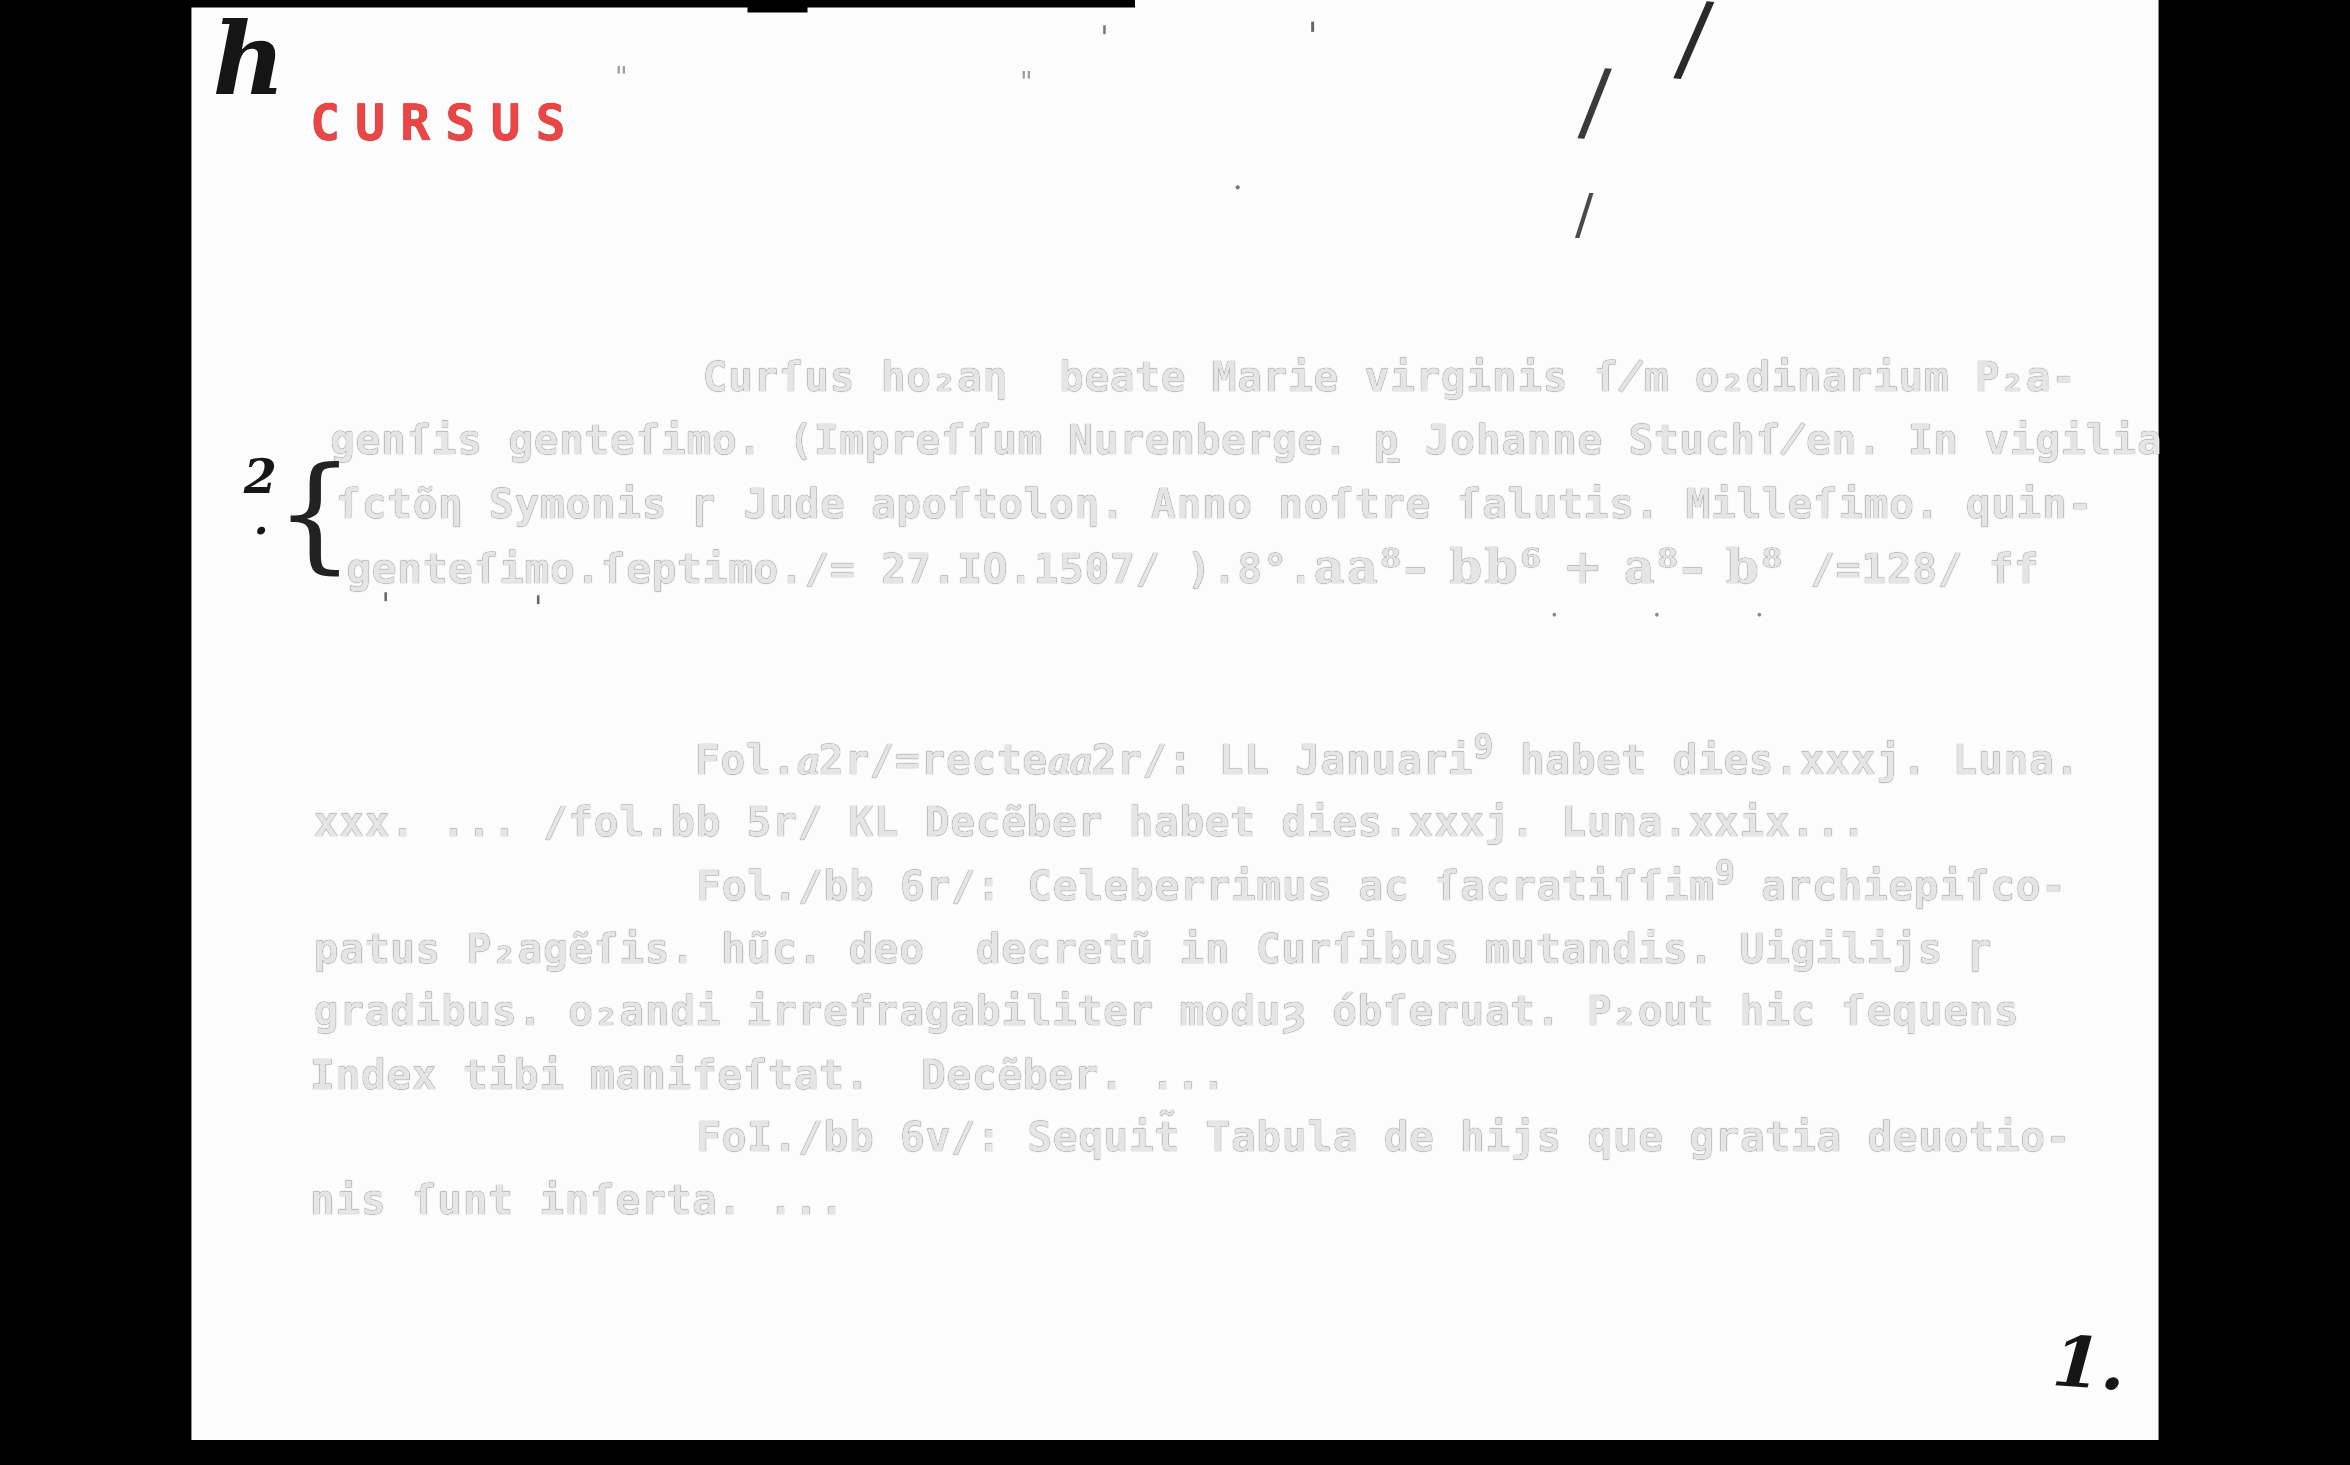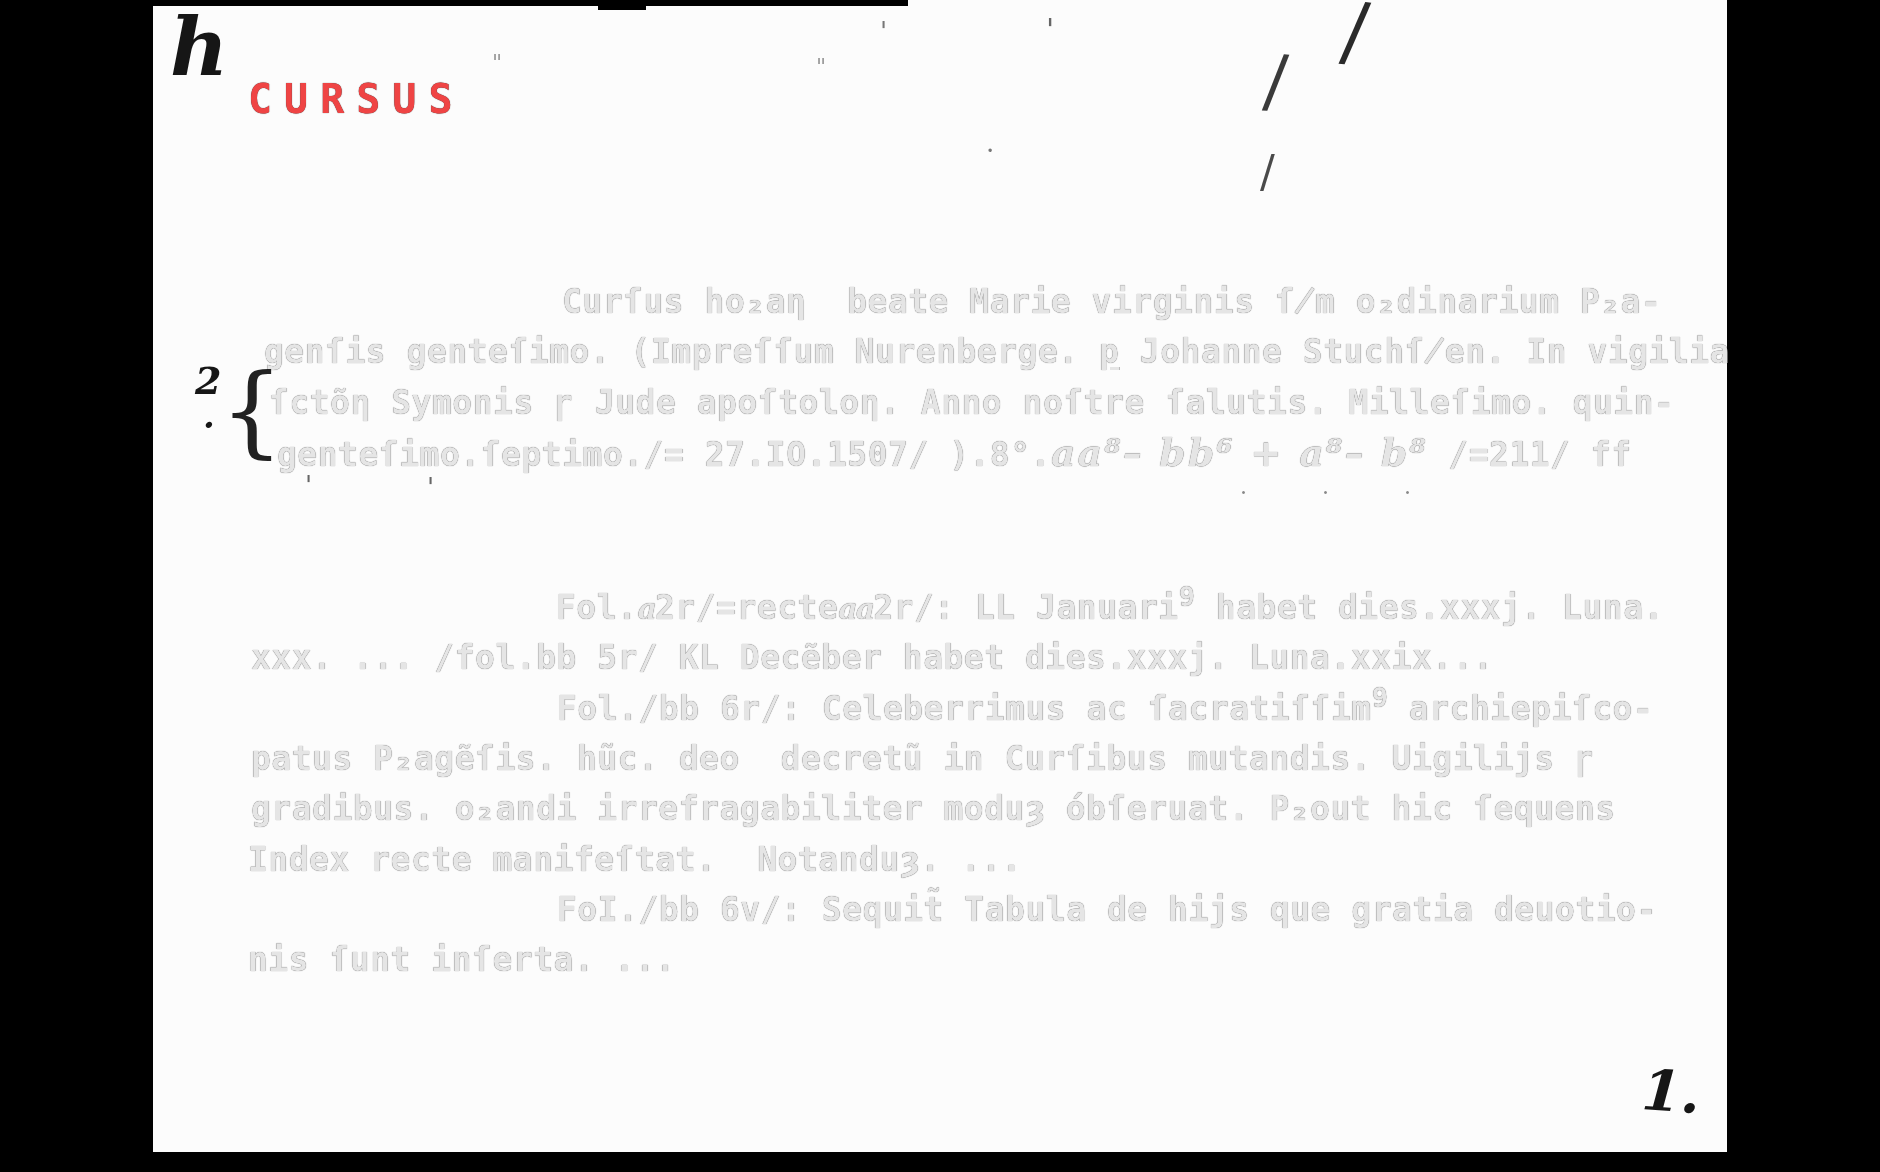--- a/index.html
+++ b/index.html
@@ -12,21 +12,21 @@
   .typed{
     position:absolute;white-space:pre;font-family:"DejaVu Sans Mono","DejaVu Sans",monospace;
     font-weight:700;font-size:33px;line-height:44px;color:#e5e5e5;letter-spacing:0.5px;
     text-shadow:0 0 0.7px rgba(0,0,0,0.85);
   }
   .title{
     position:absolute;left:248px;top:76px;font-size:40px;font-weight:700;letter-spacing:12px;
     color:#ef4444;font-family:"DejaVu Sans Mono",monospace;text-shadow:0 0 0.8px rgba(0,0,0,0.9);
   }
   .hand{position:absolute;font-family:"DejaVu Serif","Liberation Serif",serif;font-style:italic;color:#161616;}
-  .handseg{font-family:"DejaVu Serif","Liberation Serif",serif;font-style:italic;font-weight:600;font-size:38px;letter-spacing:2px;}
+  .handseg{font-family:"DejaVu Serif","Liberation Serif",serif;font-weight:600;font-size:38px;letter-spacing:2px;}
   .sigseg{font-family:"DejaVu Serif","Liberation Serif",serif;font-style:italic;font-weight:600;font-size:30px;letter-spacing:-2px;}
   .sup{display:inline-block;font-size:27px;transform:translateY(-13px);}
   .u{text-decoration:underline;text-underline-offset:4px;}
   .mark{position:absolute;color:#555;font-family:"DejaVu Serif","Liberation Serif",serif;}
 </style>
 </head>
 <body>
 
 <div class="paper"></div>
 
@@ -46,34 +46,34 @@
 <span class="mark" style="left:1342px;top:-14px;font-size:78px;color:#2a2a2a;transform:rotate(6deg);">/</span>
 <span class="mark" style="left:1264px;top:40px;font-size:70px;color:#3a3a3a;transform:rotate(4deg);">/</span>
 <span class="mark" style="left:1260px;top:146px;font-size:44px;color:#4a4a4a;">/</span>
 <span class="mark" style="left:1046px;top:12px;font-size:30px;color:#666;">'</span>
 <span class="mark" style="left:880px;top:16px;font-size:26px;color:#777;">'</span>
 <span class="mark" style="left:986px;top:128px;font-size:26px;color:#777;">.</span>
 
 <div class="typed" style="left:562px;top:280px;">Curſus ho₂aƞ  beate Marie virginis ſ̸m o₂dinarium P₂a-</div>
 <div class="typed" style="left:264px;top:330px;"><span>genſis genteſimo. (Impreſſum Nurenberge. </span><span class="u">p</span><span> Johanne Stuchſ̸en. In vigilia</span></div>
 <div class="typed" style="left:269px;top:381px;">ſctõƞ Symonis ɼ Jude apoſtoloƞ. Anno noſtre ſalutis. Milleſimo. quin-</div>
-<div class="typed" style="left:277px;top:431px;"><span>genteſimo.ſeptimo./= 27.IO.1507/ ).8°.</span><span class="handseg">aa⁸– bb⁶ + a⁸– b⁸</span><span> /=211/ ff</span></div>
+<div class="typed" style="left:277px;top:431px;"><span>genteſimo.ſeptimo./= 27.IO.1507/ ).8°.</span><span class="handseg">aa⁸– bb⁶ + a⁸– b⁸</span><span> /=128/ ff</span></div>
 
 <div class="hand" style="left:195px;top:358px;font-size:38px;font-weight:600;">2</div>
 <div class="hand" style="left:203px;top:396px;font-size:34px;font-weight:700;">.</div>
 <div class="hand" style="left:220px;top:352px;font-size:100px;font-weight:400;font-style:normal;color:#222;">{</div>
 
 <span class="mark" style="left:305px;top:470px;font-size:26px;color:#666;">'</span>
 <span class="mark" style="left:427px;top:472px;font-size:26px;color:#666;">'</span>
 <span class="mark" style="left:1240px;top:474px;font-size:22px;color:#888;letter-spacing:34px;">. . .</span>
 
 <div class="typed" style="left:556px;top:586px;"><span>Fol.</span><span class="sigseg">a</span><span>2r/=recte</span><span class="sigseg">aa</span><span>2r/: LL Januari</span><span class="sup">9</span><span> habet dies.xxxj. Luna.</span></div>
 <div class="typed" style="left:251px;top:636px;">xxx. ... /fol.bb 5r/ KL Decẽber habet dies.xxxj. Luna.xxix...</div>
 
 <div class="typed" style="left:557px;top:687px;"><span>Fol./bb 6r/: Celeberrimus ac ſacratiſſim</span><span class="sup">9</span><span> archiepiſco-</span></div>
 <div class="typed" style="left:251px;top:737px;">patus P₂agẽſis. hũc. deo  decretũ in Curſibus mutandis. Uigilijs ɼ</div>
 <div class="typed" style="left:251px;top:787px;">gradibus. o₂andi irrefragabiliter moduȝ óbſeruat. P₂out hic ſequens</div>
-<div class="typed" style="left:248px;top:838px;">Index recte manifeſtat.  Notanduȝ. ...</div>
+<div class="typed" style="left:248px;top:838px;">Index tibi manifeſtat.  Decẽber. ...</div>
 
 <div class="typed" style="left:557px;top:888px;">FoI./bb 6v/: Sequit̃ Tabula de hijs que gratia deuotio-</div>
 <div class="typed" style="left:248px;top:938px;">nis ſunt inſerta. ...</div>
 
 <div class="hand" style="left:1642px;top:1058px;font-size:56px;font-weight:700;transform:rotate(4deg);">1.</div>
 
 </body></html>

